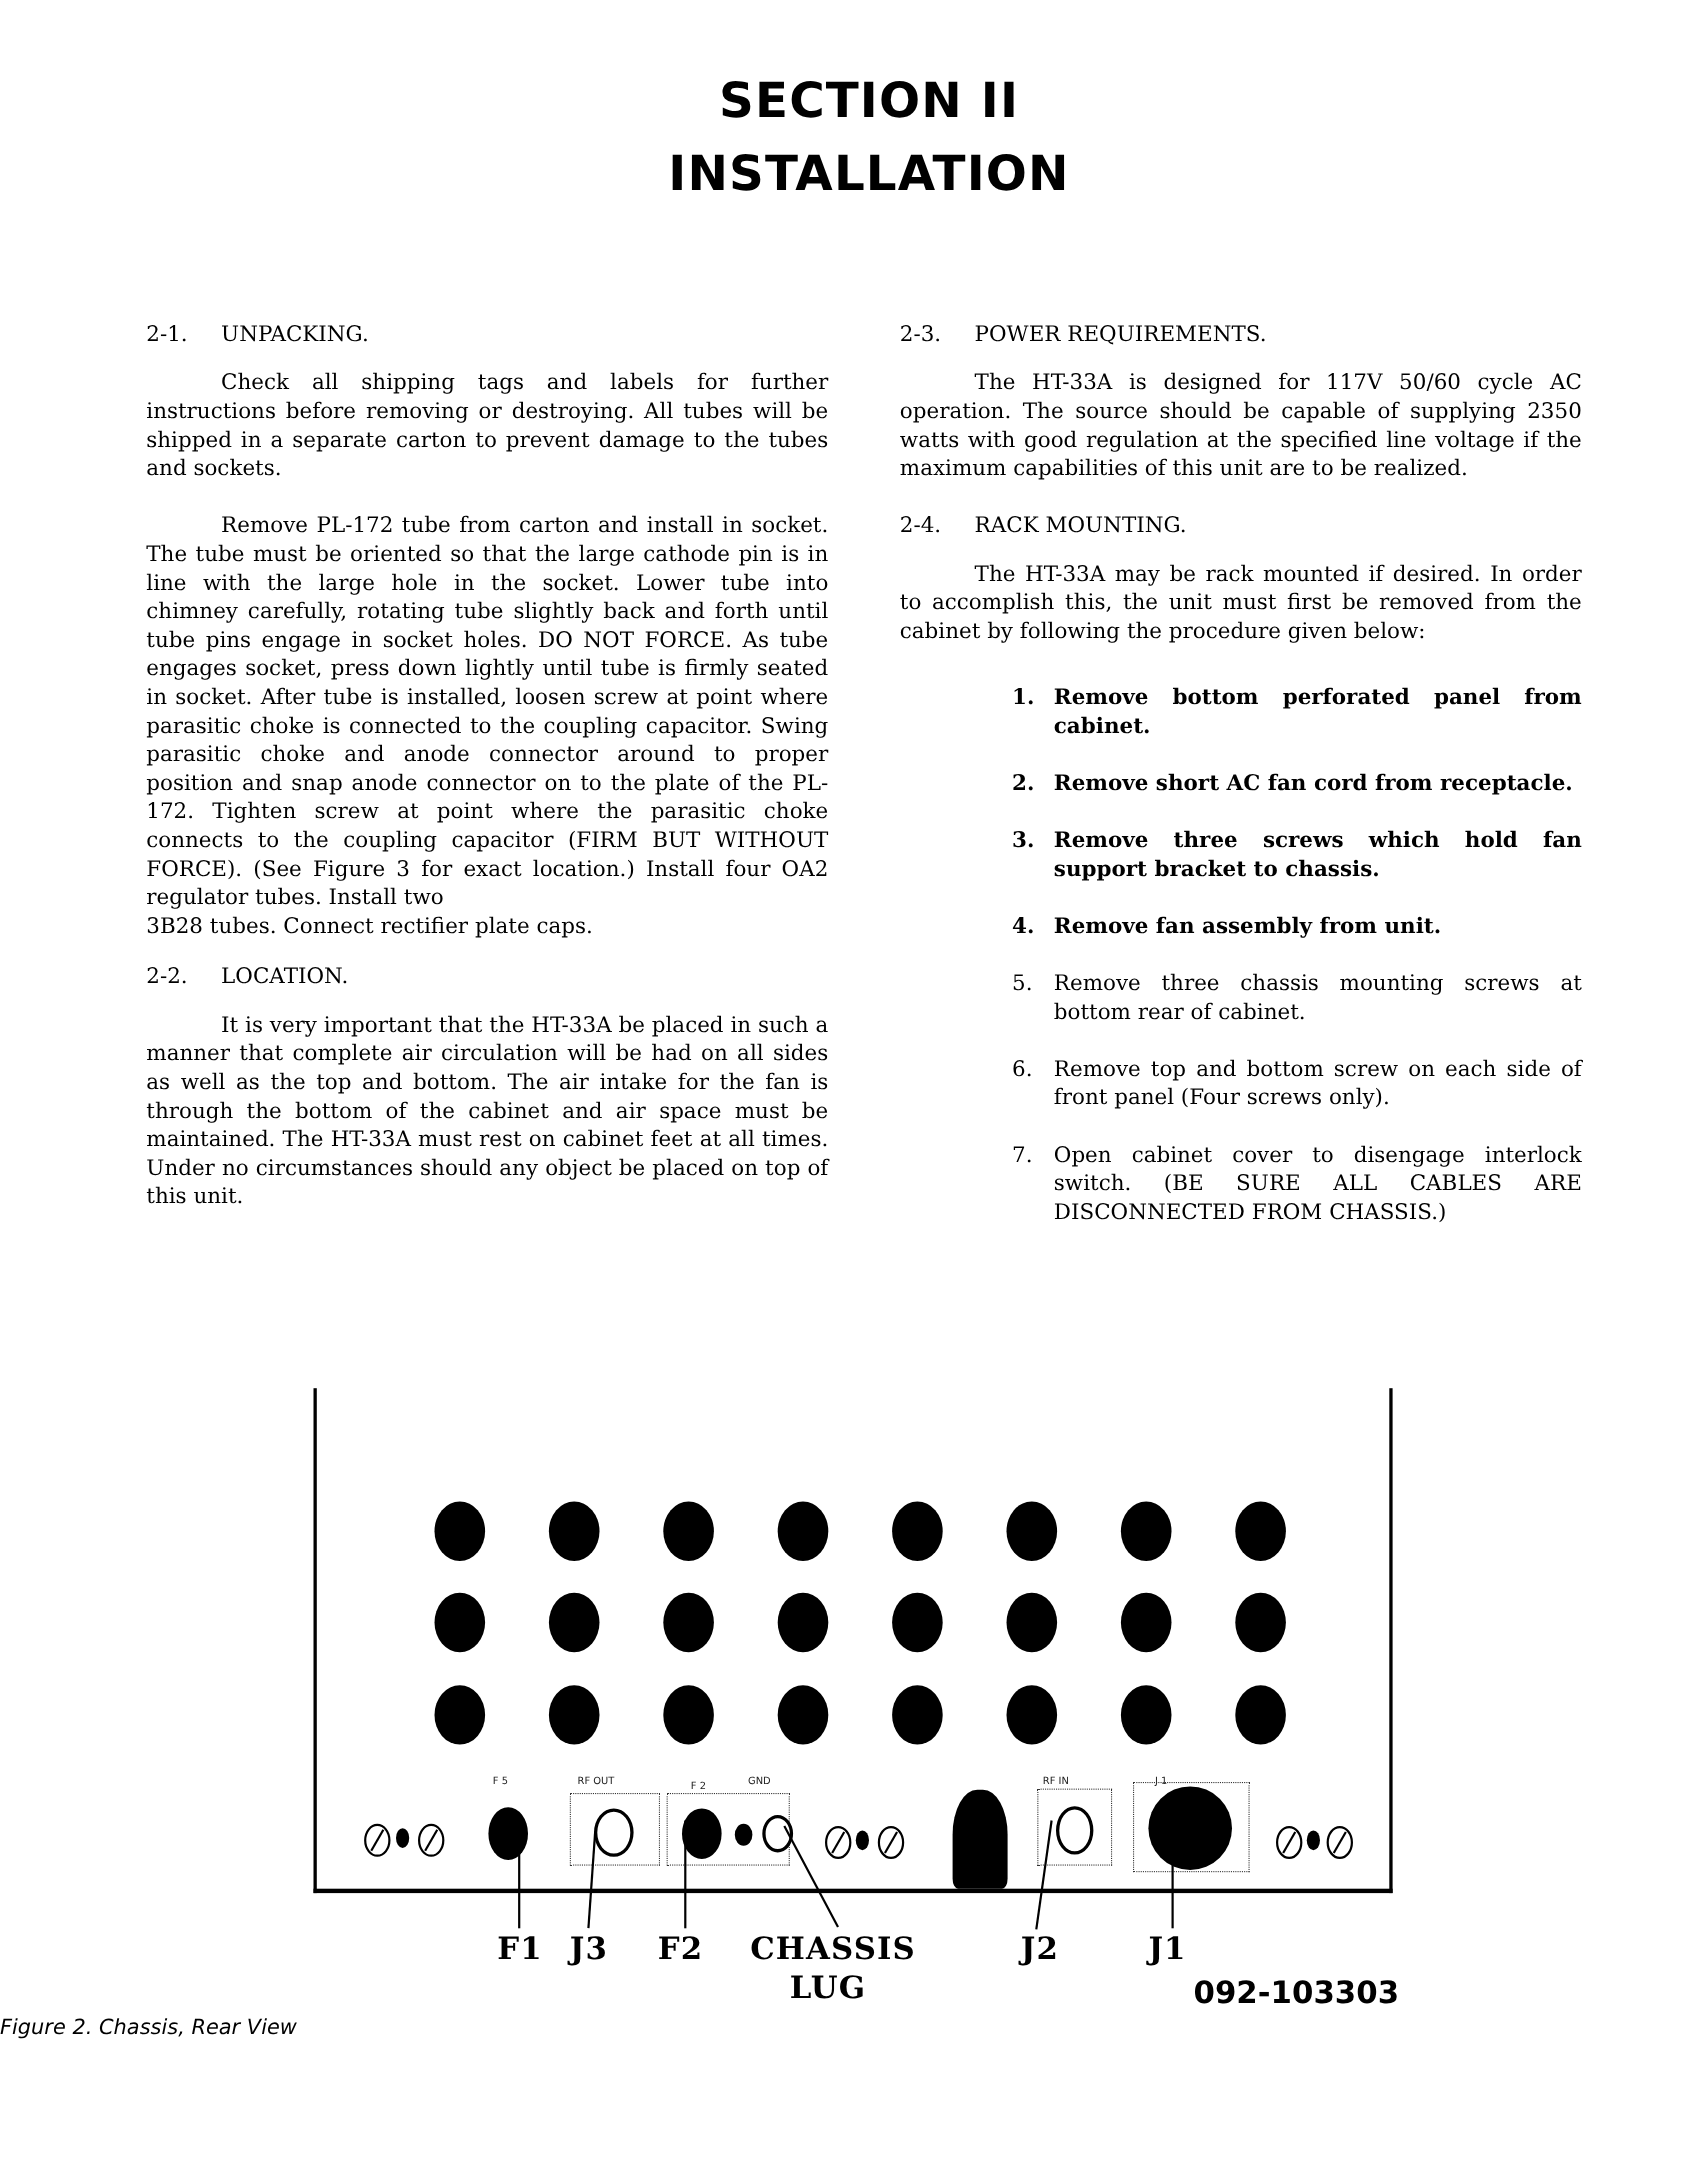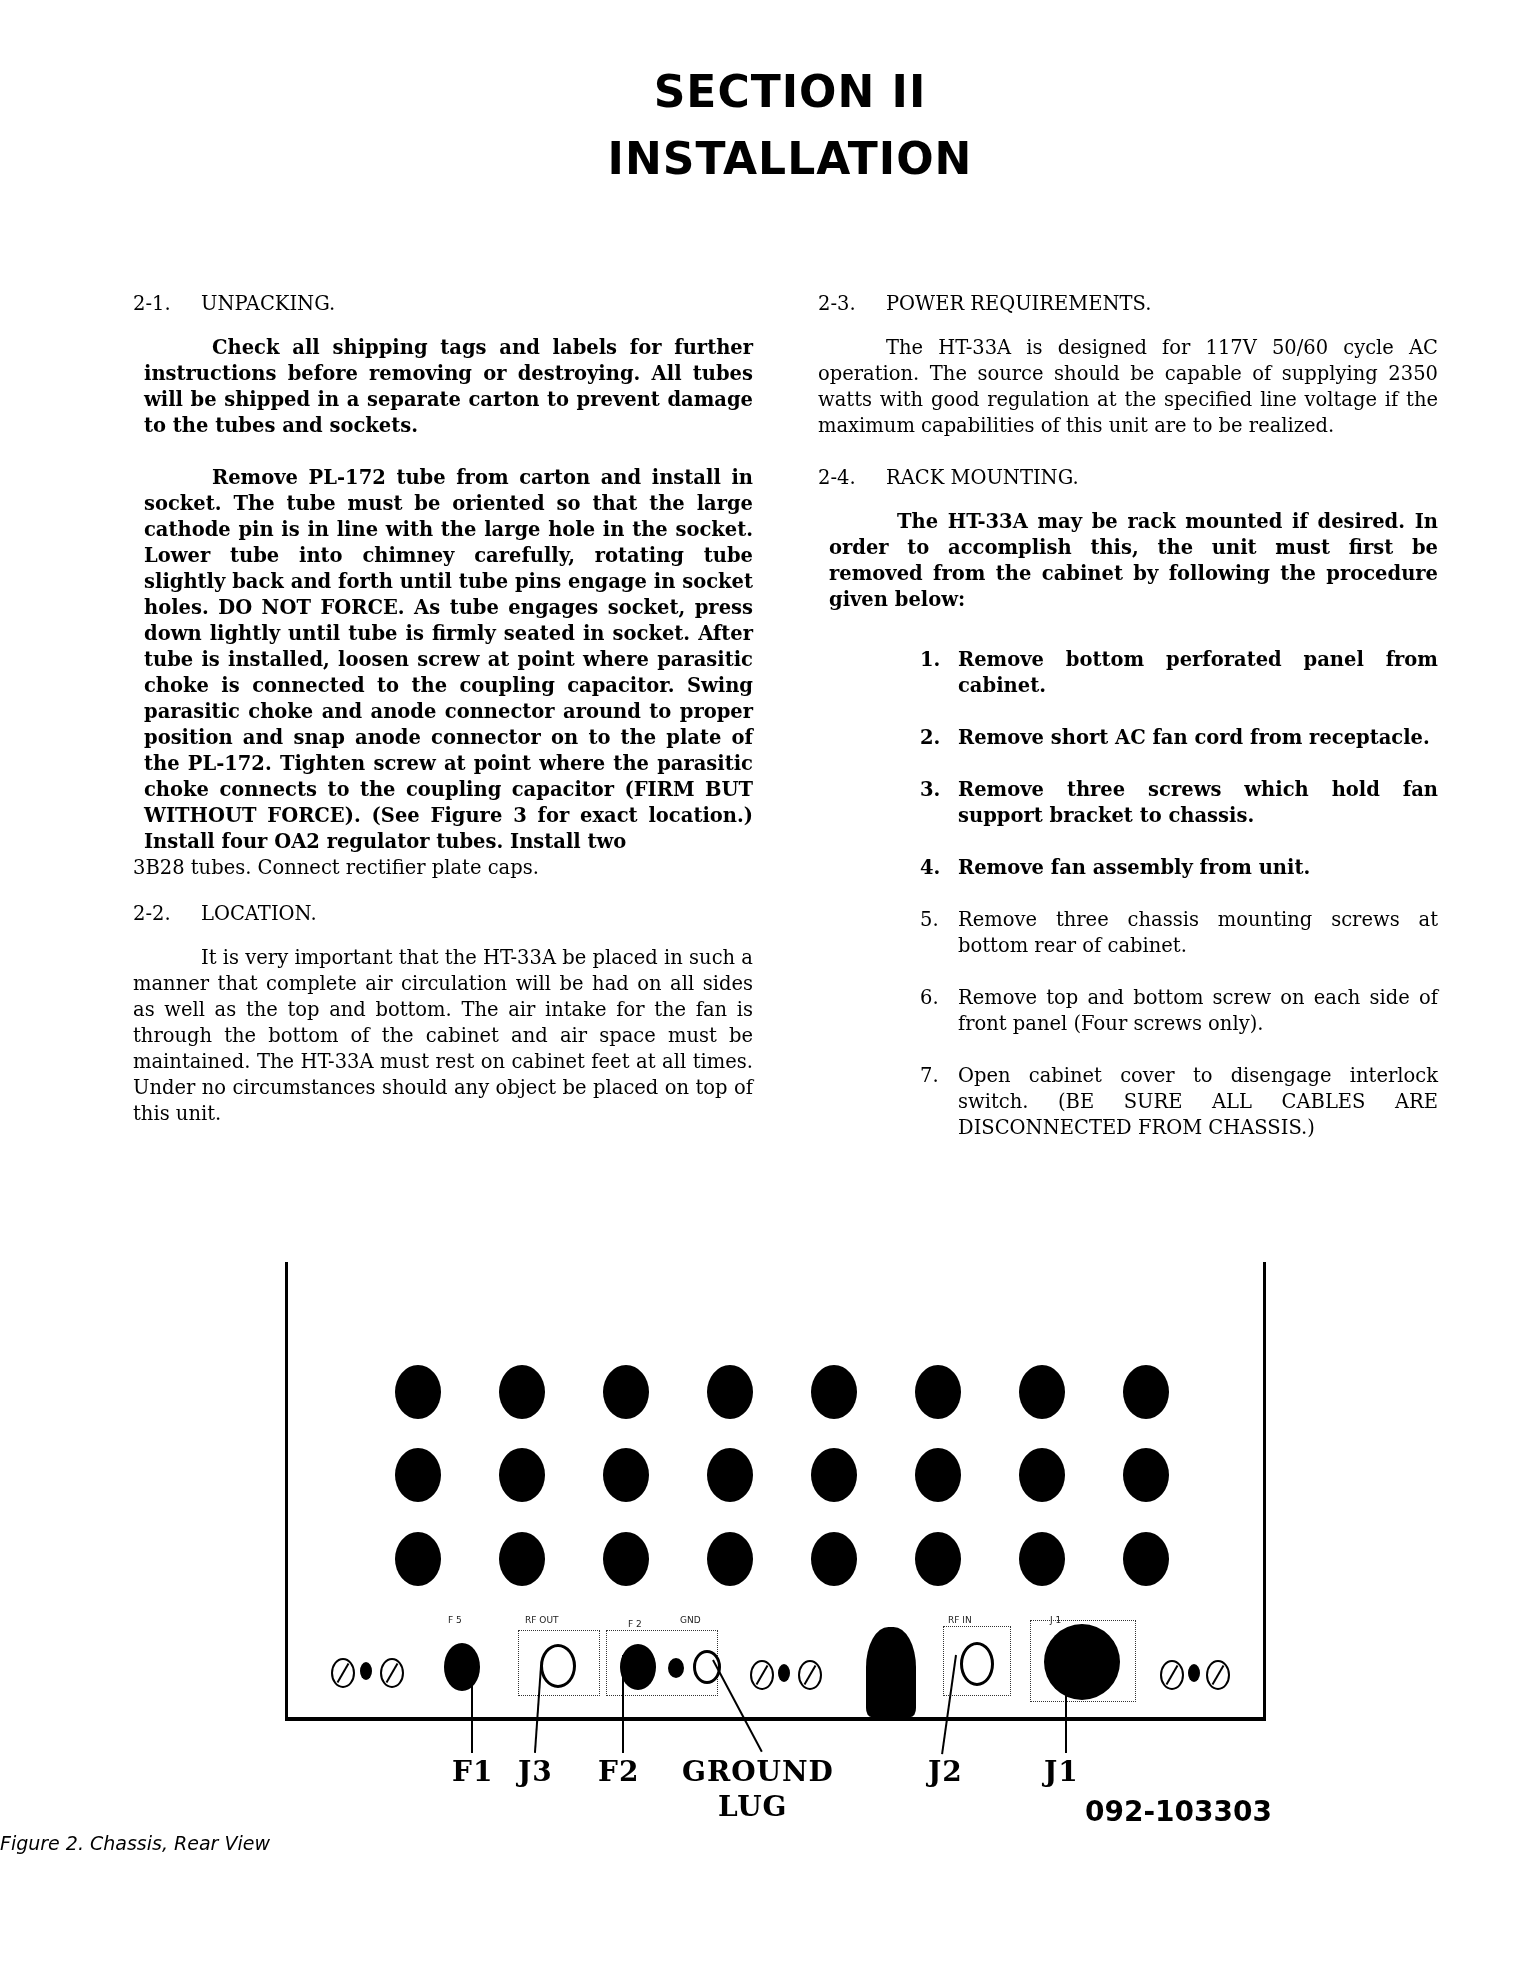--- a/index.html
+++ b/index.html
@@ -4,21 +4,21 @@
 <style>
   html, body { margin: 0; padding: 0; background: #ffffff; }
   body { width: 1530px; height: 1980px; position: relative; overflow: hidden; color: #000; }
   .title { position: absolute; left: 0; width: 1580px; text-align: center; font-family: "DejaVu Sans", "Liberation Sans", sans-serif; font-weight: bold; font-size: 44px; letter-spacing: 1px; }
   .col { position: absolute; font-family: "DejaVu Serif", "Liberation Serif", serif; font-size: 19.5px; line-height: 26px; }
   .col.left { left: 133px; width: 620px; top: 290px; }
   .col.right { left: 818px; width: 620px; top: 290px; }
   .heading { margin: 1px 0 18px 0; font-weight: normal; font-size: 19.5px; white-space: nowrap; }
   .heading .num { display: inline-block; width: 68px; }
   p { margin: 0 0 26px 0; text-align: justify; text-indent: 68px; }
-  p.bold { font-weight: bold; margin-left: 11px; }
+  p.bold { font-weight: normal; }
   ol.steps { list-style: none; margin: 0; padding: 0 0 0 102px; }
   ol.steps li { position: relative; padding-left: 38px; margin-bottom: 26px; text-align: justify; }
   ol.steps li .n { position: absolute; left: 0; top: 0; }
   .figure { position: absolute; left: 285px; top: 1262px; width: 975px; height: 455px; border-left: 3px solid #000; border-right: 3px solid #000; border-bottom: 4px solid #000; }
   .hole { position: absolute; width: 46px; height: 54px; background: #000; border-radius: 50%; }
   .callout-line { position: absolute; background: #000; width: 2px; }
   .label { position: absolute; font-family: "DejaVu Serif", "Liberation Serif", serif; font-weight: bold; font-size: 28px; letter-spacing: 1px; }
   .caption { position: absolute; left: 0; width: 1360px; top: 1832px; font-family: "DejaVu Sans", "Liberation Sans", sans-serif; font-style: italic; font-size: 19px; }
   .docnum { position: absolute; left: 1085px; top: 1795px; font-family: "DejaVu Sans", "Liberation Sans", sans-serif; font-weight: bold; font-size: 28px; }
   .tiny { position: absolute; font-family: "DejaVu Sans", "Liberation Sans", sans-serif; font-size: 9px; color: #222; }
@@ -137,19 +137,19 @@
 <div class="callout-line" style="left:471px; top:1655px; height:98px;"></div>
 <div class="callout-line" style="left:537px; top:1665px; height:88px; transform:rotate(4deg);"></div>
 <div class="callout-line" style="left:622px; top:1655px; height:98px;"></div>
 <div class="callout-line" style="left:712px; top:1660px; height:104px; transform:rotate(-28deg); transform-origin:top;"></div>
 <div class="callout-line" style="left:955px; top:1655px; height:100px; transform:rotate(8deg); transform-origin:top;"></div>
 <div class="callout-line" style="left:1065px; top:1655px; height:98px;"></div>
 
 <div class="label" style="left:452px; top:1755px;">F1</div>
 <div class="label" style="left:518px; top:1755px;">J3</div>
 <div class="label" style="left:598px; top:1755px;">F2</div>
-<div class="label" style="left:682px; top:1755px;">GROUND</div>
+<div class="label" style="left:682px; top:1755px;">CHASSIS</div>
 <div class="label" style="left:718px; top:1790px;">LUG</div>
 <div class="label" style="left:928px; top:1755px;">J2</div>
 <div class="label" style="left:1044px; top:1755px;">J1</div>
 
 <div class="docnum">092-103303</div>
 <div class="caption">Figure 2.  Chassis, Rear View</div>
 
 </body></html>

